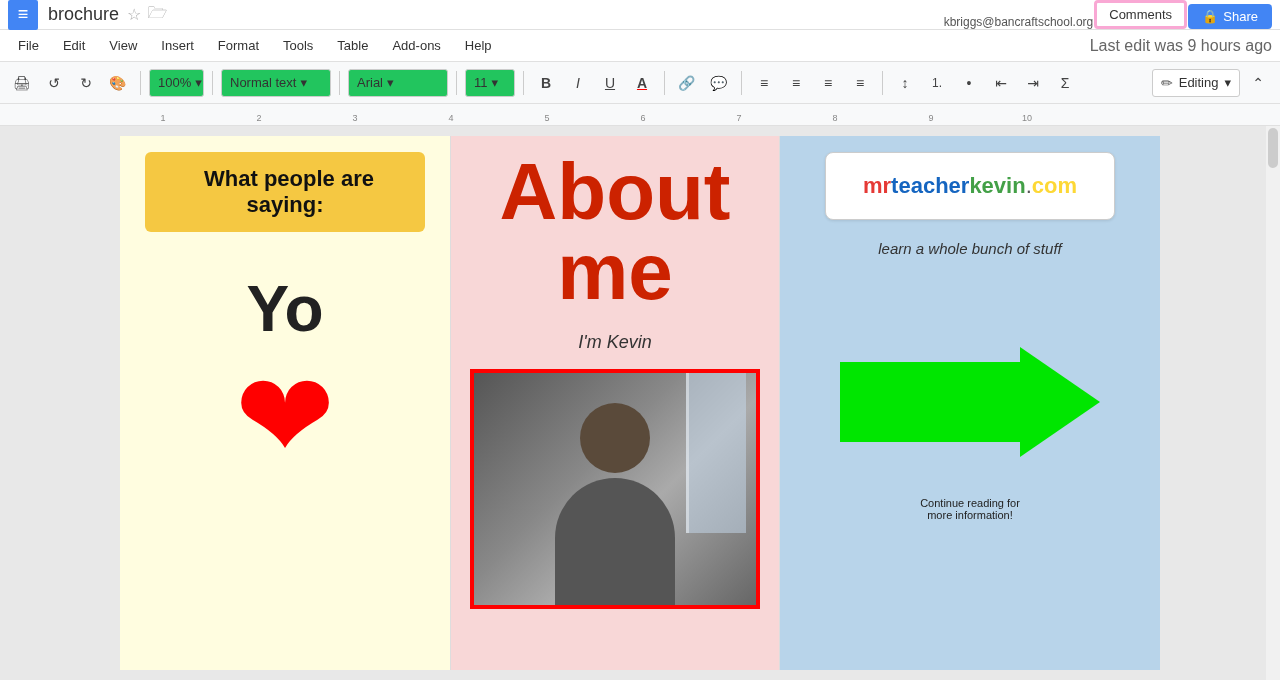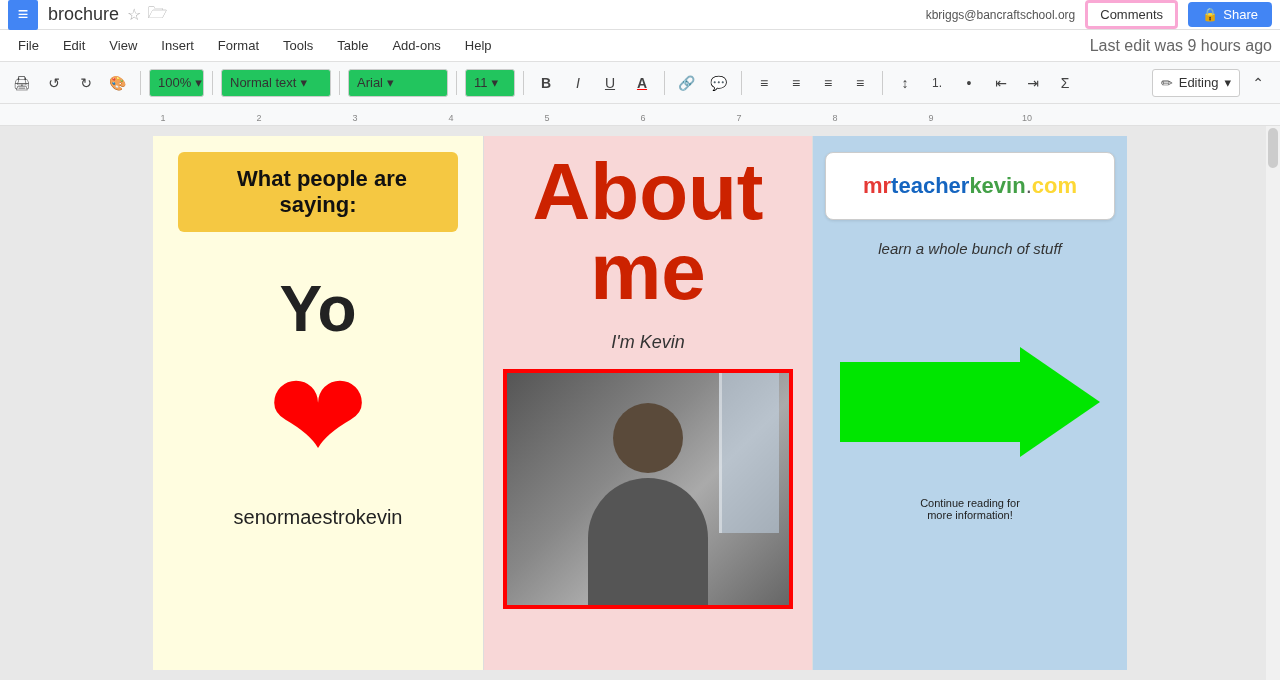--- a/index.html
+++ b/index.html
@@ -31,22 +31,22 @@
     }
     #star-icon, #folder-icon {
       color: #aaa;
       font-size: 16px;
       margin-right: 6px;
       cursor: pointer;
     }
     #top-right {
       margin-left: auto;
       display: flex;
-      align-items: center;
-      gap: 10px;
+      align-items: flex-end;
+      gap: 1px;
     }
     #user-email { font-size: 12px; color: #555; }
     #comments-btn {
       background: #fff;
       border: 3px solid #f9a8d4;
       border-radius: 4px;
       padding: 4px 12px;
       font-size: 13px;
       cursor: pointer;
       color: #333;
@@ -318,21 +318,21 @@
       right: 10px;
       top: 0;
       width: 60px;
       height: 160px;
       background: rgba(200,220,240,0.5);
       border-left: 3px solid rgba(255,255,255,0.4);
     }
 
     
     #panel-right {
-      width: 314px;
+      width: 380px;
       background: #b8d4ea;
       display: flex;
       flex-direction: column;
       align-items: center;
       padding: 16px;
     }
     #website-box {
       background: white;
       border: 1px solid #ccc;
       border-radius: 8px;
@@ -486,21 +486,20 @@
 <div id="doc-area">
 
   <div id="brochure">
 
     <div id="panel-left">
       <div id="yellow-box">
         <span id="yellow-box-text">What people are saying:</span>
       </div>
       <div id="yo-text">Yo</div>
       <div id="heart">❤</div>
-      <div id="username-text">senormaestrokevin</div>
     </div>
 
     <div id="panel-middle">
       <div id="about-me-text">About me</div>
       <div id="im-kevin-text">I'm Kevin</div>
       <div id="photo-frame">
         <div id="photo-placeholder">
           <div id="window-bg"></div>
           <div id="person-head"></div>
           <div id="person-body"></div>

